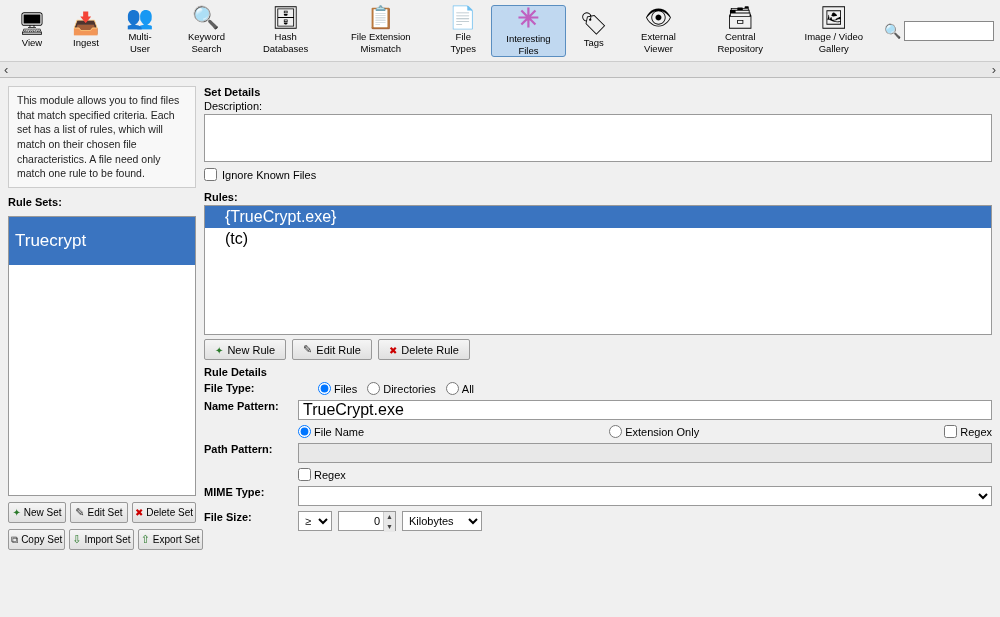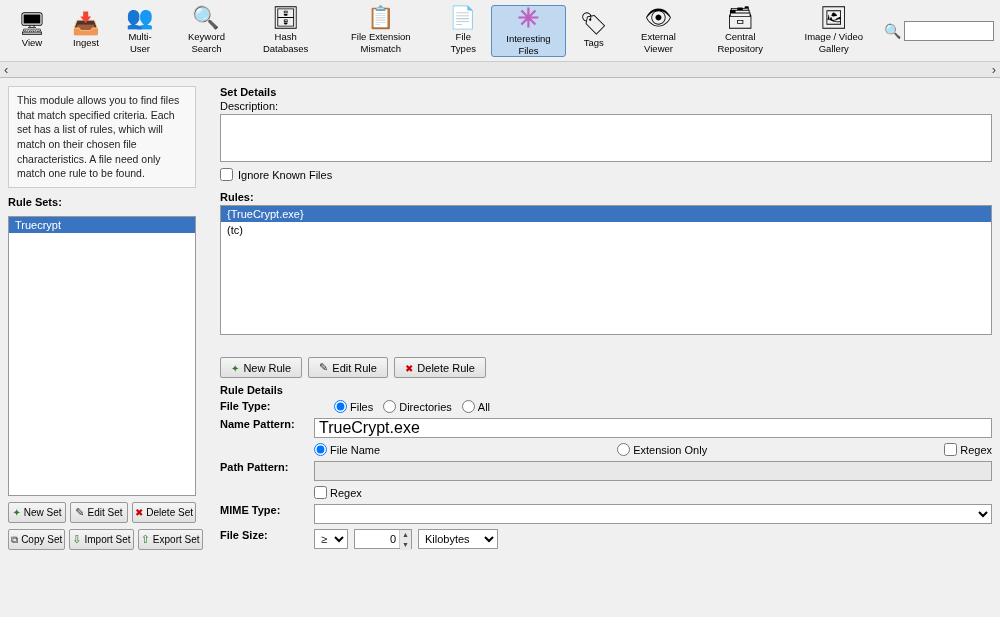--- a/index.html
+++ b/index.html
@@ -67,21 +67,21 @@
       font-size: 11px;
       color: #555;
     }
     .nav-arrow { cursor: pointer; font-size: 13px; color: #444; user-select: none; }
 
     
     .main-content {
       display: flex;
       height: calc(617px - 62px - 16px);
       padding: 8px;
-      gap: 24px;
+      gap: 8px;
     }
 
     
     .left-panel {
       width: 188px;
       min-width: 188px;
       display: flex;
       flex-direction: column;
       gap: 6px;
     }
@@ -100,23 +100,23 @@
       margin-bottom: 2px;
     }
     .rule-sets-list {
       flex: 1;
       border: 1px solid #999;
       background: white;
       overflow-y: auto;
       min-height: 0;
     }
     .rule-sets-item {
-      padding: 2px 6px;
+      padding: 14px 6px;
       cursor: pointer;
-      font-size: 11px;
+      font-size: 17px;
     }
     .rule-sets-item.selected {
       background: #3a74c0;
       color: white;
     }
     .btn-row {
       display: flex;
       gap: 4px;
     }
     .btn {
@@ -171,22 +171,22 @@
     }
     .checkbox-row input[type="checkbox"] { margin: 0; }
     .rules-label { font-weight: bold; font-size: 11px; margin-bottom: 2px; }
     .rules-list {
       border: 1px solid #999;
       background: white;
       height: 130px;
       overflow-y: auto;
     }
     .rules-item {
-      padding: 2px 6px;
-      font-size: 11px;
+      padding: 2px 20px;
+      font-size: 16px;
       cursor: pointer;
     }
     .rules-item.selected {
       background: #3a74c0;
       color: white;
     }
     .rules-buttons {
       display: flex;
       gap: 6px;
       margin-top: 4px;
@@ -195,21 +195,20 @@
     .rule-btn {
       padding: 3px 10px;
       font-size: 11px;
       border: 1px solid #999;
       background: linear-gradient(to bottom, #f5f5f5, #e0e0e0);
       cursor: pointer;
       border-radius: 2px;
       display: flex;
       align-items: center;
       gap: 4px;
-      margin-top: 18px;
     }
 
     
     .rule-details {
       border: none;
     }
     .rule-details-title {
       font-weight: bold;
       font-size: 11px;
       margin-bottom: 4px;

